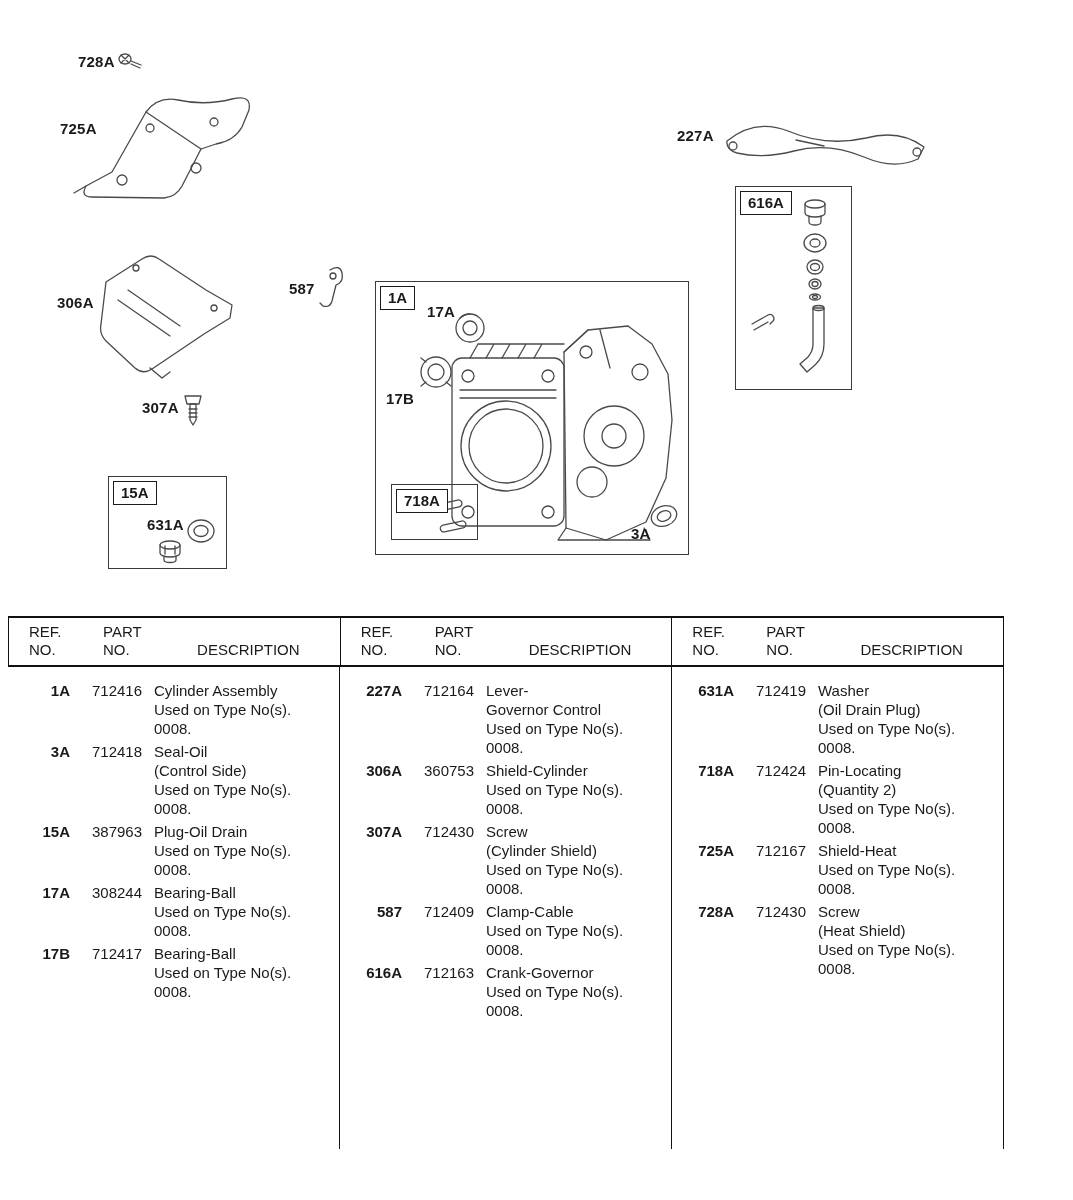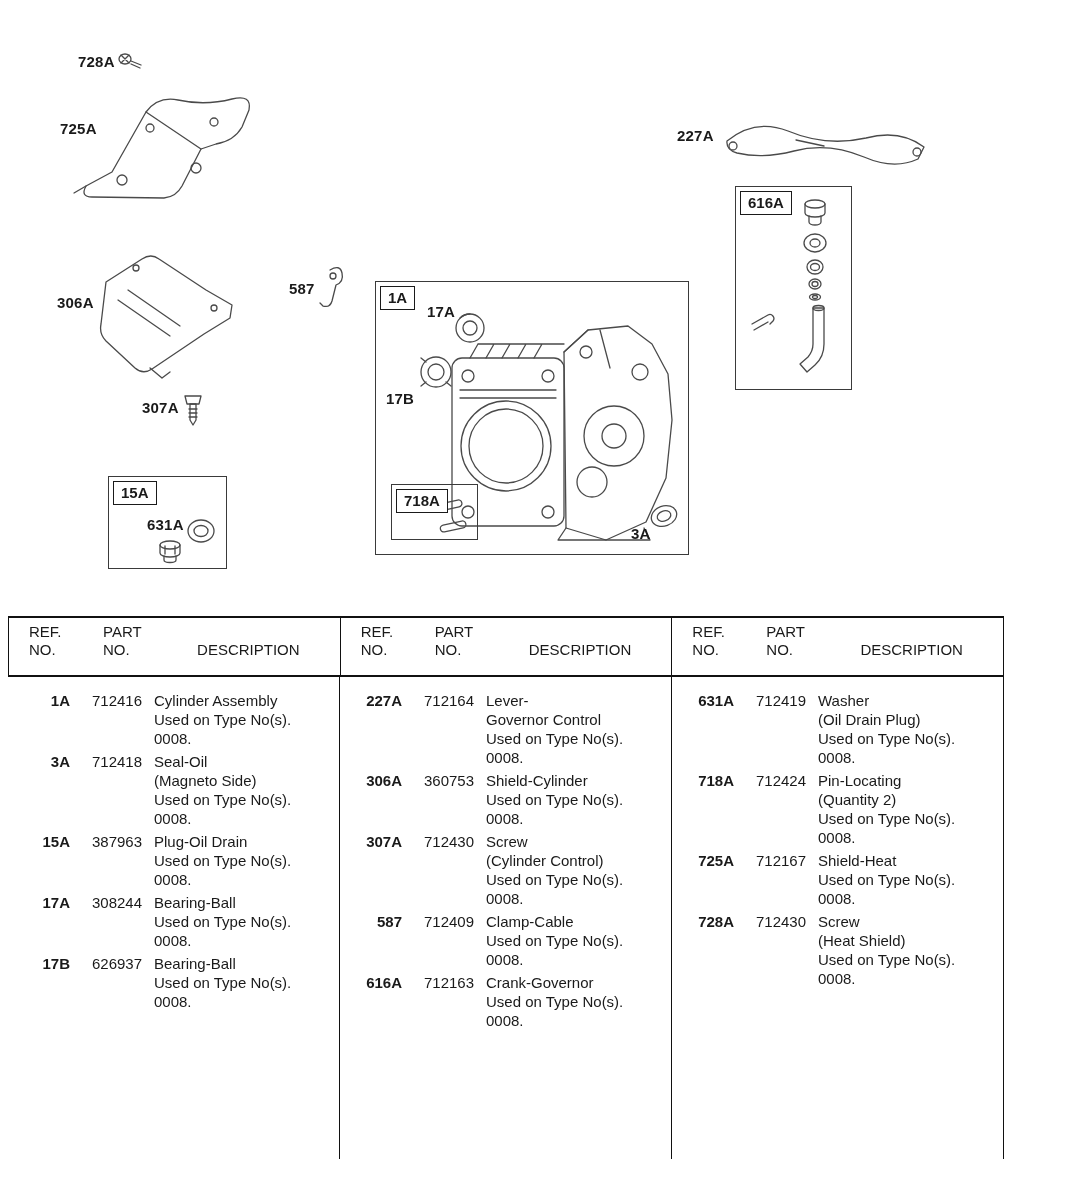--- a/index.html
+++ b/index.html
@@ -25,21 +25,21 @@
     position:absolute; z-index:3; font-size:15px; font-weight:700;
     border:1.8px solid #1a1a1a; padding:2px 7px 3px; background:#fff; line-height:17px;
   }
 
   
   .parts-table { position:absolute; left:8px; top:616px; width:996px; z-index:2; font-size:15px; }
   .thead {
     display:grid; grid-template-columns:1fr 1fr 1fr;
     border-top:2.2px solid #111; border-bottom:2.2px solid #111; border-left:1.6px solid #111;
   }
-  .hcell { border-right:1.6px solid #111; display:flex; align-items:center; padding:5px 0 16px 20px; }
+  .hcell { border-right:1.6px solid #111; display:flex; align-items:center; padding:5px 0 6px 20px; }
   .hcol { display:flex; flex-direction:column; line-height:18px; }
   .hcol.ref { width:64px; }
   .hcol.part { width:78px;margin-left:10px; }
   .hdesc { flex:1; align-self:flex-end; line-height:18px; text-align:center; padding-right:24px; }
 
   .tbody { display:grid; grid-template-columns:1fr 1fr 1fr; min-height:482px; }
   .tcol { border-right:1.6px solid #111; padding:14px 4px 0 0; }
   .trow { display:flex; margin-bottom:4px; line-height:19px; }
   .tref  { flex:0 0 auto; width:62px; text-align:right; font-weight:700; }
   .tpart { flex:0 0 auto; width:60px; margin-left:22px; font-weight:400; }
@@ -228,21 +228,21 @@
               <div>Cylinder Assembly</div>
               <div>Used on Type No(s).</div>
               <div>0008.</div>
             </div>
           </div>
           <div class="trow">
             <div class="tref">3A</div>
             <div class="tpart">712418</div>
             <div class="tdesc">
               <div>Seal-Oil</div>
-              <div>(Magneto Side)</div>
+              <div>(Control Side)</div>
               <div>Used on Type No(s).</div>
               <div>0008.</div>
             </div>
           </div>
           <div class="trow">
             <div class="tref">15A</div>
             <div class="tpart">387963</div>
             <div class="tdesc">
               <div>Plug-Oil Drain</div>
               <div>Used on Type No(s).</div>
@@ -253,21 +253,21 @@
             <div class="tref">17A</div>
             <div class="tpart">308244</div>
             <div class="tdesc">
               <div>Bearing-Ball</div>
               <div>Used on Type No(s).</div>
               <div>0008.</div>
             </div>
           </div>
           <div class="trow">
             <div class="tref">17B</div>
-            <div class="tpart">626937</div>
+            <div class="tpart">712417</div>
             <div class="tdesc">
               <div>Bearing-Ball</div>
               <div>Used on Type No(s).</div>
               <div>0008.</div>
             </div>
           </div>
         </div>
       <div class="tcol">
           <div class="trow">
             <div class="tref">227A</div>
@@ -286,21 +286,21 @@
               <div>Shield-Cylinder</div>
               <div>Used on Type No(s).</div>
               <div>0008.</div>
             </div>
           </div>
           <div class="trow">
             <div class="tref">307A</div>
             <div class="tpart">712430</div>
             <div class="tdesc">
               <div>Screw</div>
-              <div>(Cylinder Control)</div>
+              <div>(Cylinder Shield)</div>
               <div>Used on Type No(s).</div>
               <div>0008.</div>
             </div>
           </div>
           <div class="trow">
             <div class="tref">587</div>
             <div class="tpart">712409</div>
             <div class="tdesc">
               <div>Clamp-Cable</div>
               <div>Used on Type No(s).</div>

